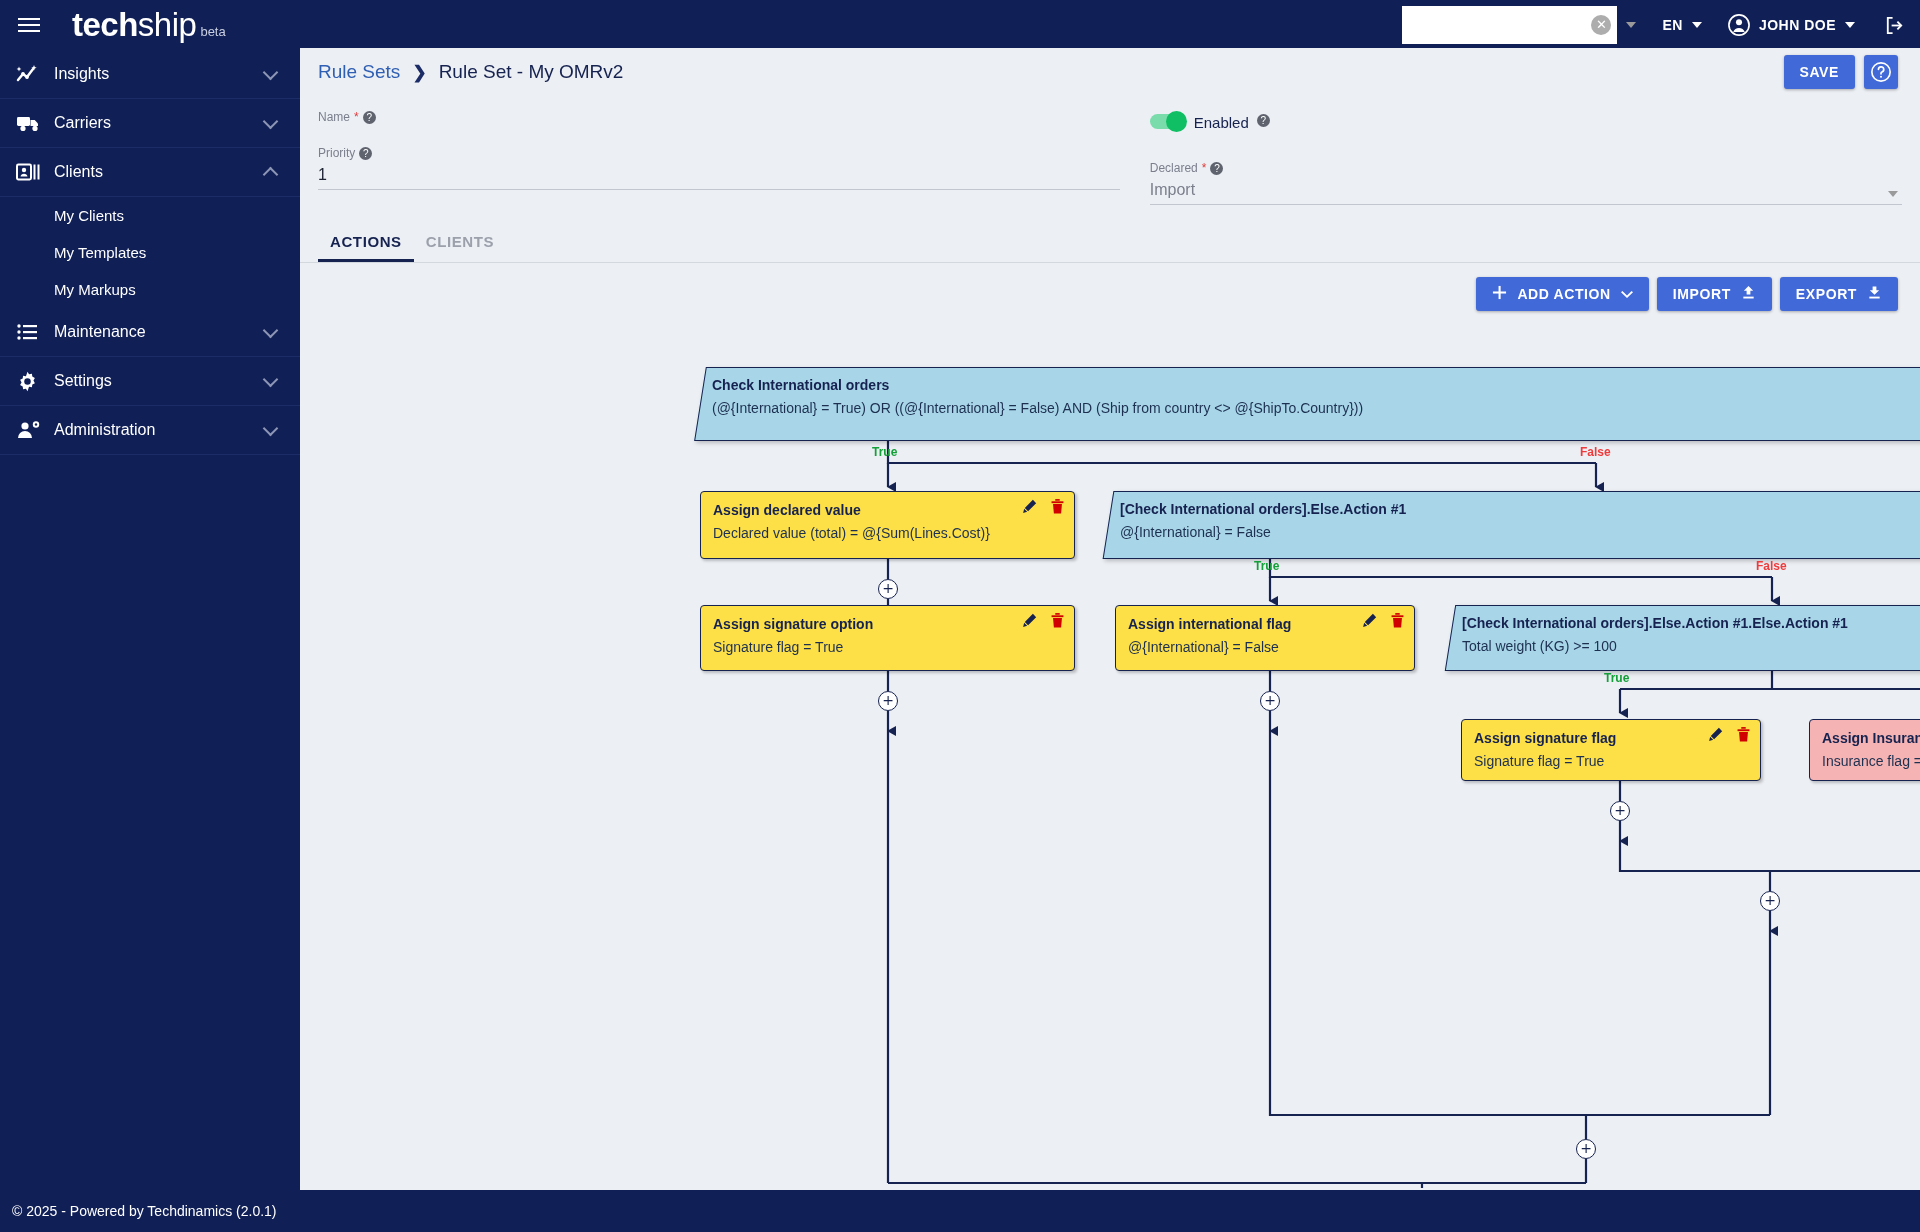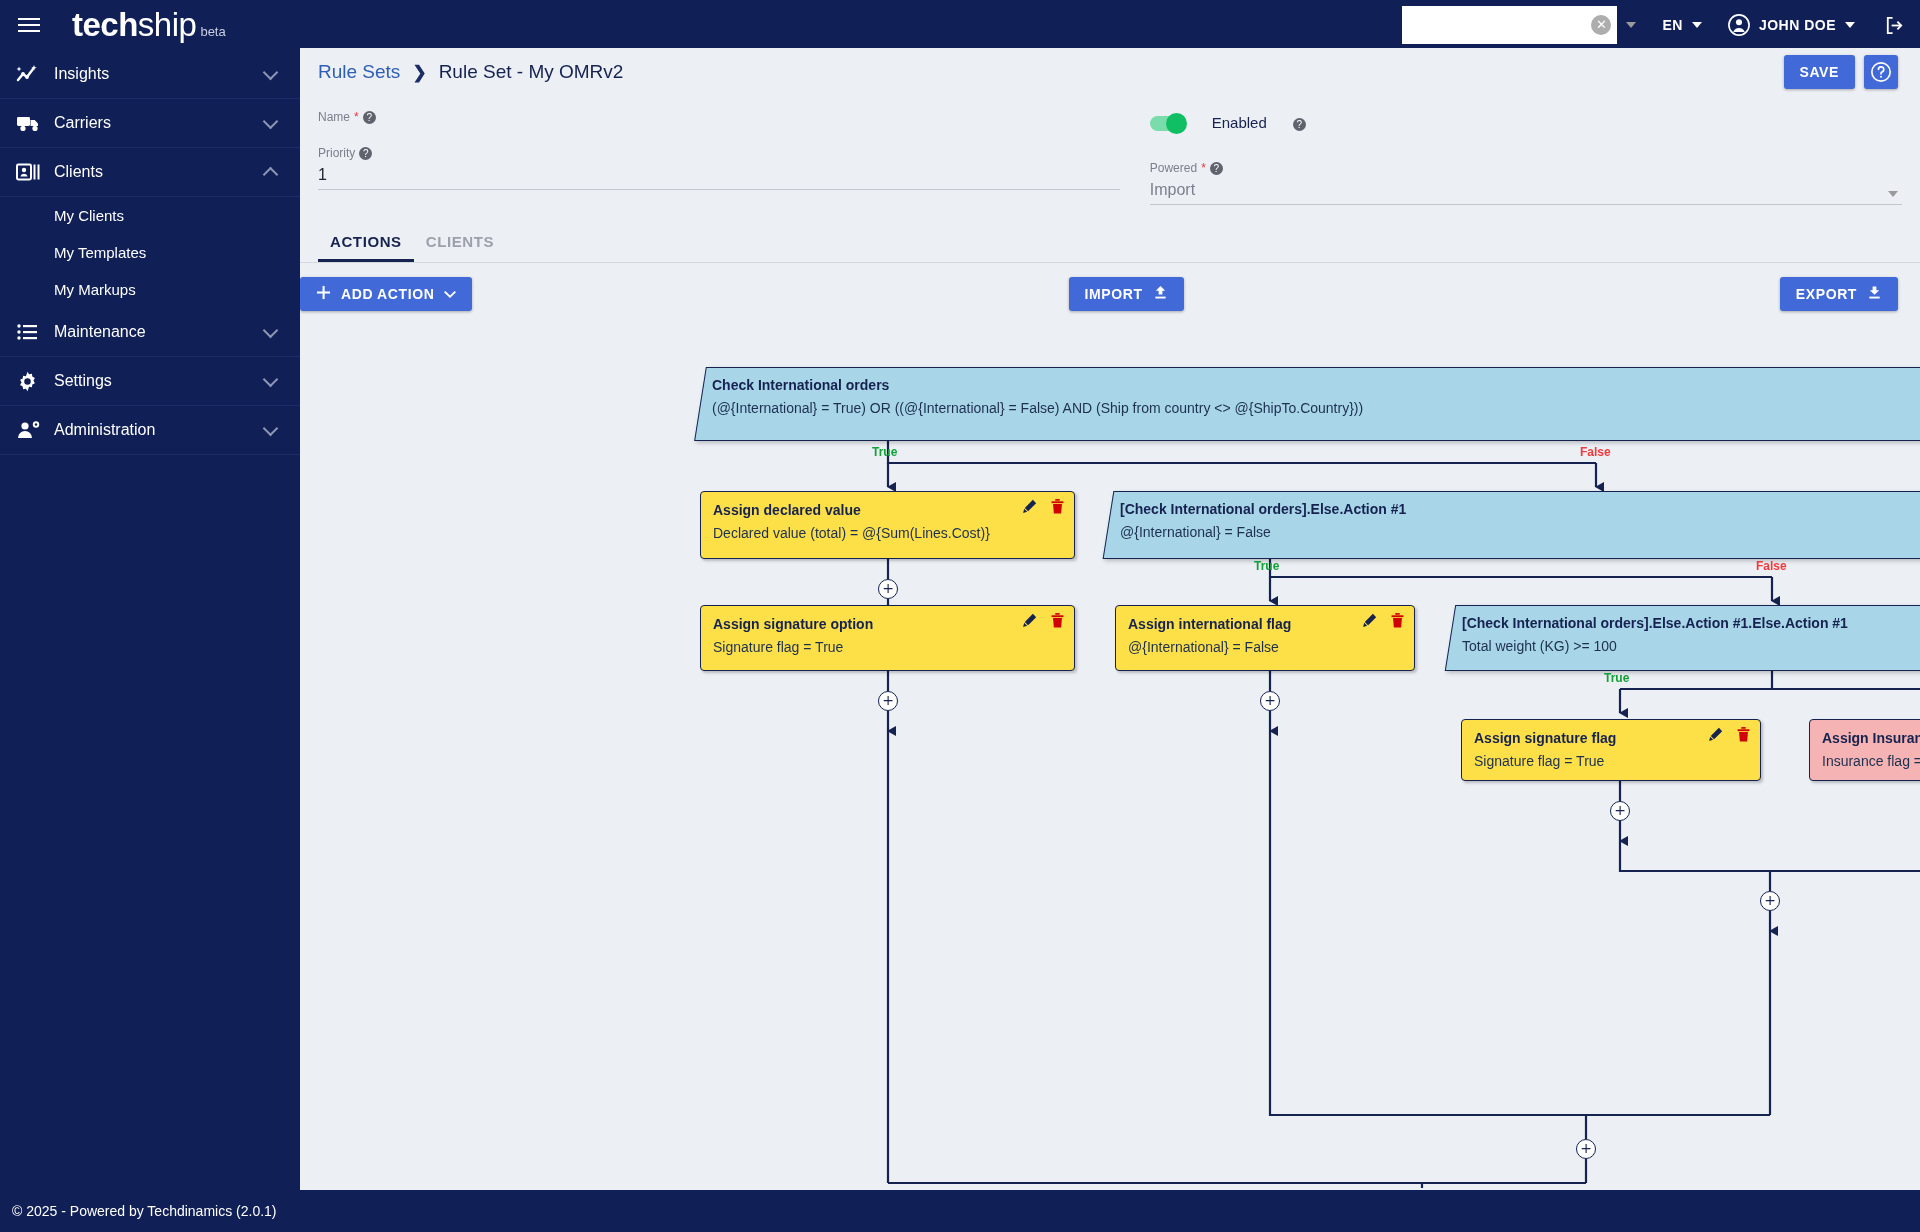--- a/index.html
+++ b/index.html
@@ -109,21 +109,21 @@
   .help-dot {
     width: 13px; height: 13px; border-radius: 50%; background: #5f636e; color: #fff;
     font-size: 10px; line-height: 13px; text-align: center; cursor: pointer;
     font-family: "Liberation Sans", sans-serif;
   }
   .field-value {
     font-size: 16px; color: #1d2333; padding-top: 6px; padding-bottom: 5px;
     border-bottom: 1px solid #c2c6cf; min-height: 28px;
   }
   .field-value.disabled { color: #7b7f8c; }
-  .toggle-wrap { display: flex; align-items: flex-end; gap: 26px; padding-top: 18px; }
+  .toggle-wrap { display: flex; align-items: flex-start; gap: 8px; padding-top: 18px; }
   .toggle {
     width: 36px; height: 15px; border-radius: 8px; background: #7adcab; position: relative; cursor: pointer;
   }
   .toggle::after {
     content: ''; position: absolute; right: -1px; top: -3px; width: 21px; height: 21px;
     border-radius: 50%; background: #10bf63;
   }
   .toggle-label { font-size: 15px; color: #16224f; }
   .sel-caret {
     position: absolute; right: 4px; bottom: 8px; width: 0; height: 0;
@@ -131,21 +131,21 @@
     border-top: 6px solid #9a9a9a; cursor: pointer;
   }
 
   .tabs { display: flex; padding: 0 18px; margin-top: 22px; border-bottom: 1px solid #d3d7de; }
   .tab {
     font-size: 15px; font-weight: bold; letter-spacing: .6px; padding: 6px 12px 12px 12px;
     color: #9ba0ab; cursor: pointer;
   }
   .tab.active { color: #16224f; box-shadow: inset 0 -3px 0 #16224f; }
 
-  .toolbar { display: flex; justify-content: space-between; padding: 14px 22px 0 0; gap: 20px; }
+  .toolbar { display: flex; justify-content: flex-end; padding: 14px 22px 0 0; gap: 8px; }
 
   
   .canvas { position: relative; width: 1620px; height: 880px; }
   .node {
     position: absolute; border: 1.5px solid #16224f; border-radius: 4px;
     box-shadow: 2px 2px 3px rgba(0,0,0,.22);
   }
   .node-green { background: #fde047; }
   .node-red { background: #f5b3b3; }
   .node-title {
@@ -362,21 +362,21 @@
     </div>
 
     <div style="width: 790px; padding-left: 30px;">
       <div class="toggle-wrap">
         <div class="toggle"></div>
         <span class="toggle-label">Enabled</span>
         <span class="help-dot">?</span>
       </div>
       <div class="field" style="padding-top:30px;">
         <div class="field-label">
-          <span>Powered</span>
+          <span>Declared</span>
           <span class="req">*</span>
           <span class="help-dot">?</span>
         </div>
         <div class="field-value disabled">Import</div>
         <div class="sel-caret"></div>
       </div>
     </div>
   </div>
 
   <div class="tabs">

